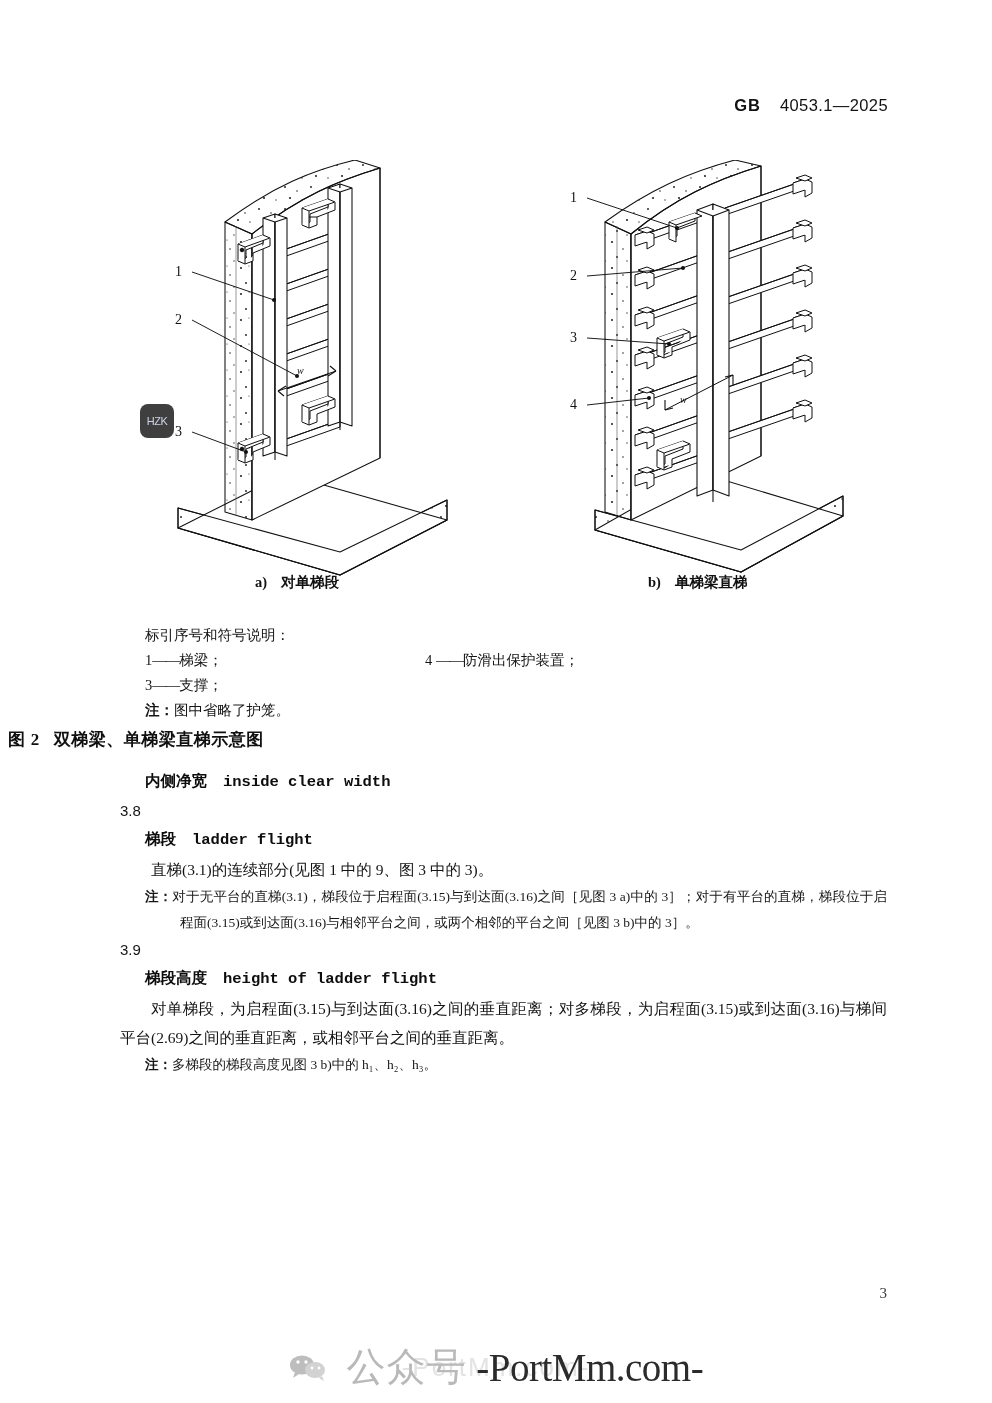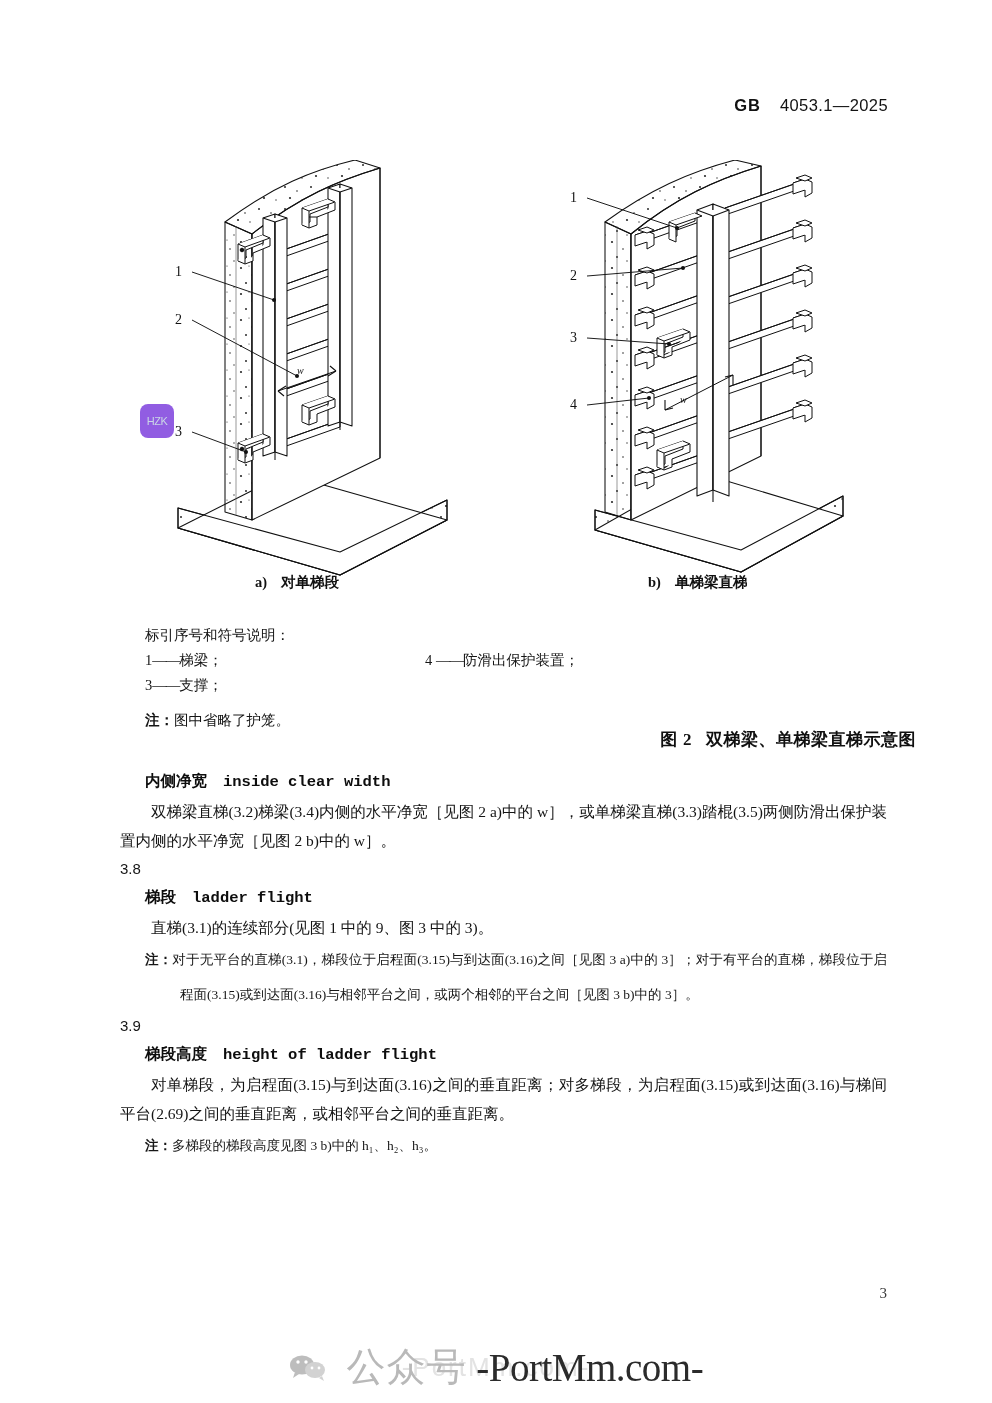--- a/index.html
+++ b/index.html
@@ -93,33 +93,33 @@
   .legend-cell {
     position: absolute;
     white-space: nowrap;
   }
   .legend-cell.col1 { left: 0px; }
   .legend-cell.col2 { left: 280px; }
   .lg-num { font-family: "Liberation Serif", serif; }
   .lg-num.ital { font-style: italic; }
   .lg-dash { letter-spacing: -1px; }
   .legend-note {
-    margin-top: 10px;
+    margin-top: 0;
     font-size: 14.5px;
     white-space: nowrap;
   }
   .legend-note .note-lbl { font-weight: bold; }
 
   
   .figure-title {
     position: absolute;
     top: 728px;
-    left: 0;
+    left: 8px;
     width: 916px;
-    text-align: right;
+    text-align: left;
     font-size: 17px;
     font-weight: bold;
     font-family: "Liberation Sans", sans-serif;
     letter-spacing: 0.5px;
     color: #101010;
   }
   .figure-title .ft-num { font-family: "Liberation Serif", serif; font-weight: bold; }
   .ft-gap { display: inline-block; width: 14px; }
 
   
@@ -157,21 +157,21 @@
     margin: 0 105px 0 120px;
     font-size: 15.5px;
     line-height: 29px;
     text-align: justify;
     color: #141414;
   }
   .term-body p { margin: 0; text-indent: 2em; }
   .term-note {
     margin: 0 105px 0 145px;
     font-size: 13.5px;
-    line-height: 35px;
+    line-height: 26px;
     color: #161616;
     text-align: justify;
   }
   .term-note .note-lbl { font-weight: bold; }
   .term-note p { margin: 0; text-indent: 0; padding-left: 2.6em; }
   .term-note p.first { text-indent: -2.6em; }
   .ital { font-style: italic; font-family: "Liberation Serif", serif; }
 
   
   .page-number {
@@ -184,21 +184,21 @@
   }
 
   
   .wm-side {
     position: absolute;
     left: 140px;
     top: 404px;
     width: 34px;
     height: 34px;
     border-radius: 8px;
-    background: #6d28d9;
+    background: #000000;
     opacity: 0.75;
     display: flex;
     align-items: center;
     justify-content: center;
     font-size: 11px;
     color: #b9c9de;
     font-family: "Liberation Sans", sans-serif;
     letter-spacing: -0.5px;
     overflow: hidden;
   }
@@ -601,23 +601,20 @@
   <span>图</span>
   <span class="ft-num">2</span><span class="ft-gap"></span><span>双梯梁、单梯梁直梯示意图</span>
 </div>
 
 <div class="terms">
 
   <div class="term">
     <div class="term-head">
       <span>内侧净宽</span><span class="en">inside clear width</span>
     </div>
-    <div class="term-body">
-      <p>双梯梁直梯(3.2)梯梁(3.4)内侧的水平净宽［见图 2 a)中的 w］，或单梯梁直梯(3.3)踏棍(3.5)两侧防滑出保护装置内侧的水平净宽［见图 2 b)中的 w］。</p>
-    </div>
   </div>
 
   <div class="term">
     <div class="term-num">3.8</div>
     <div class="term-head">
       <span>梯段</span><span class="en">ladder flight</span>
     </div>
     <div class="term-body">
       <p>直梯(3.1)的连续部分(见图 1 中的 9、图 3 中的 3)。</p>
     </div>

